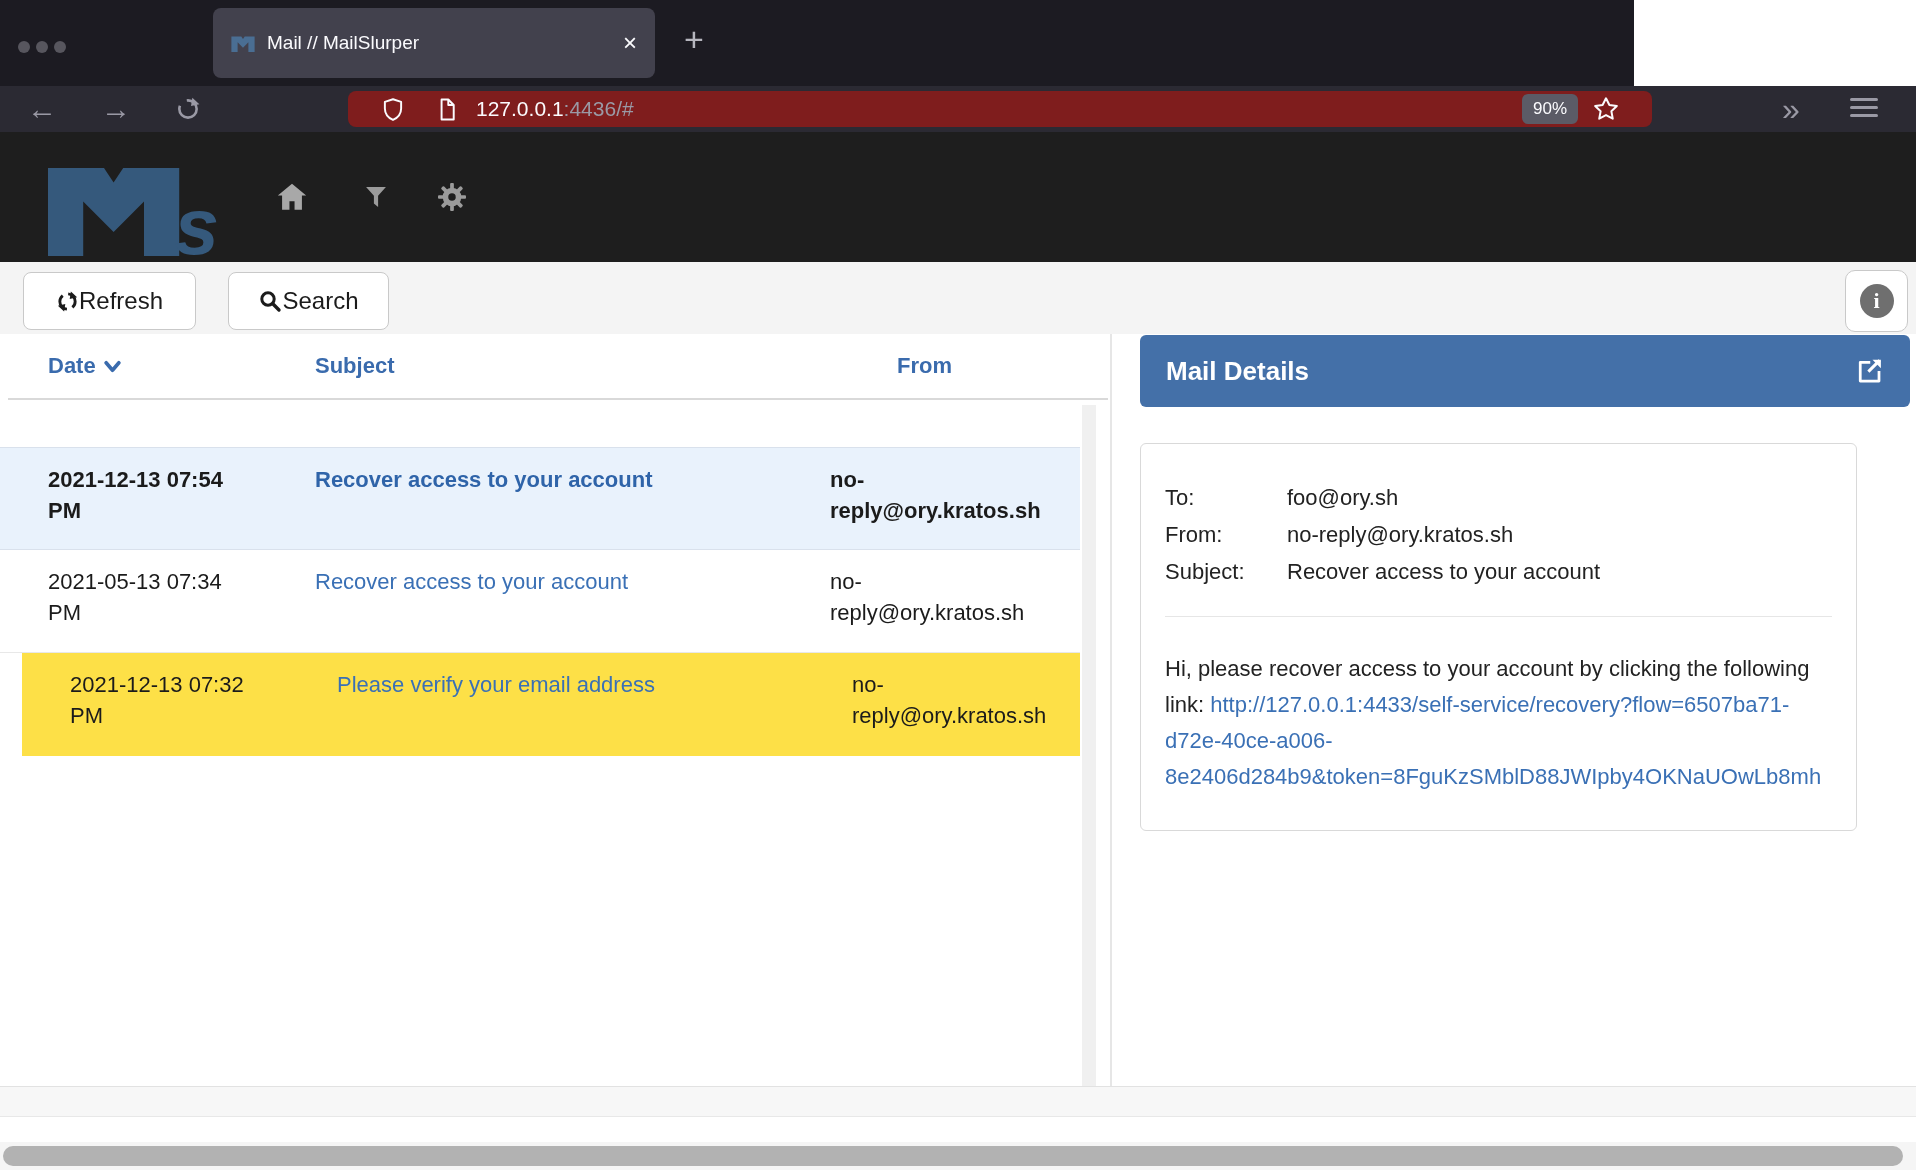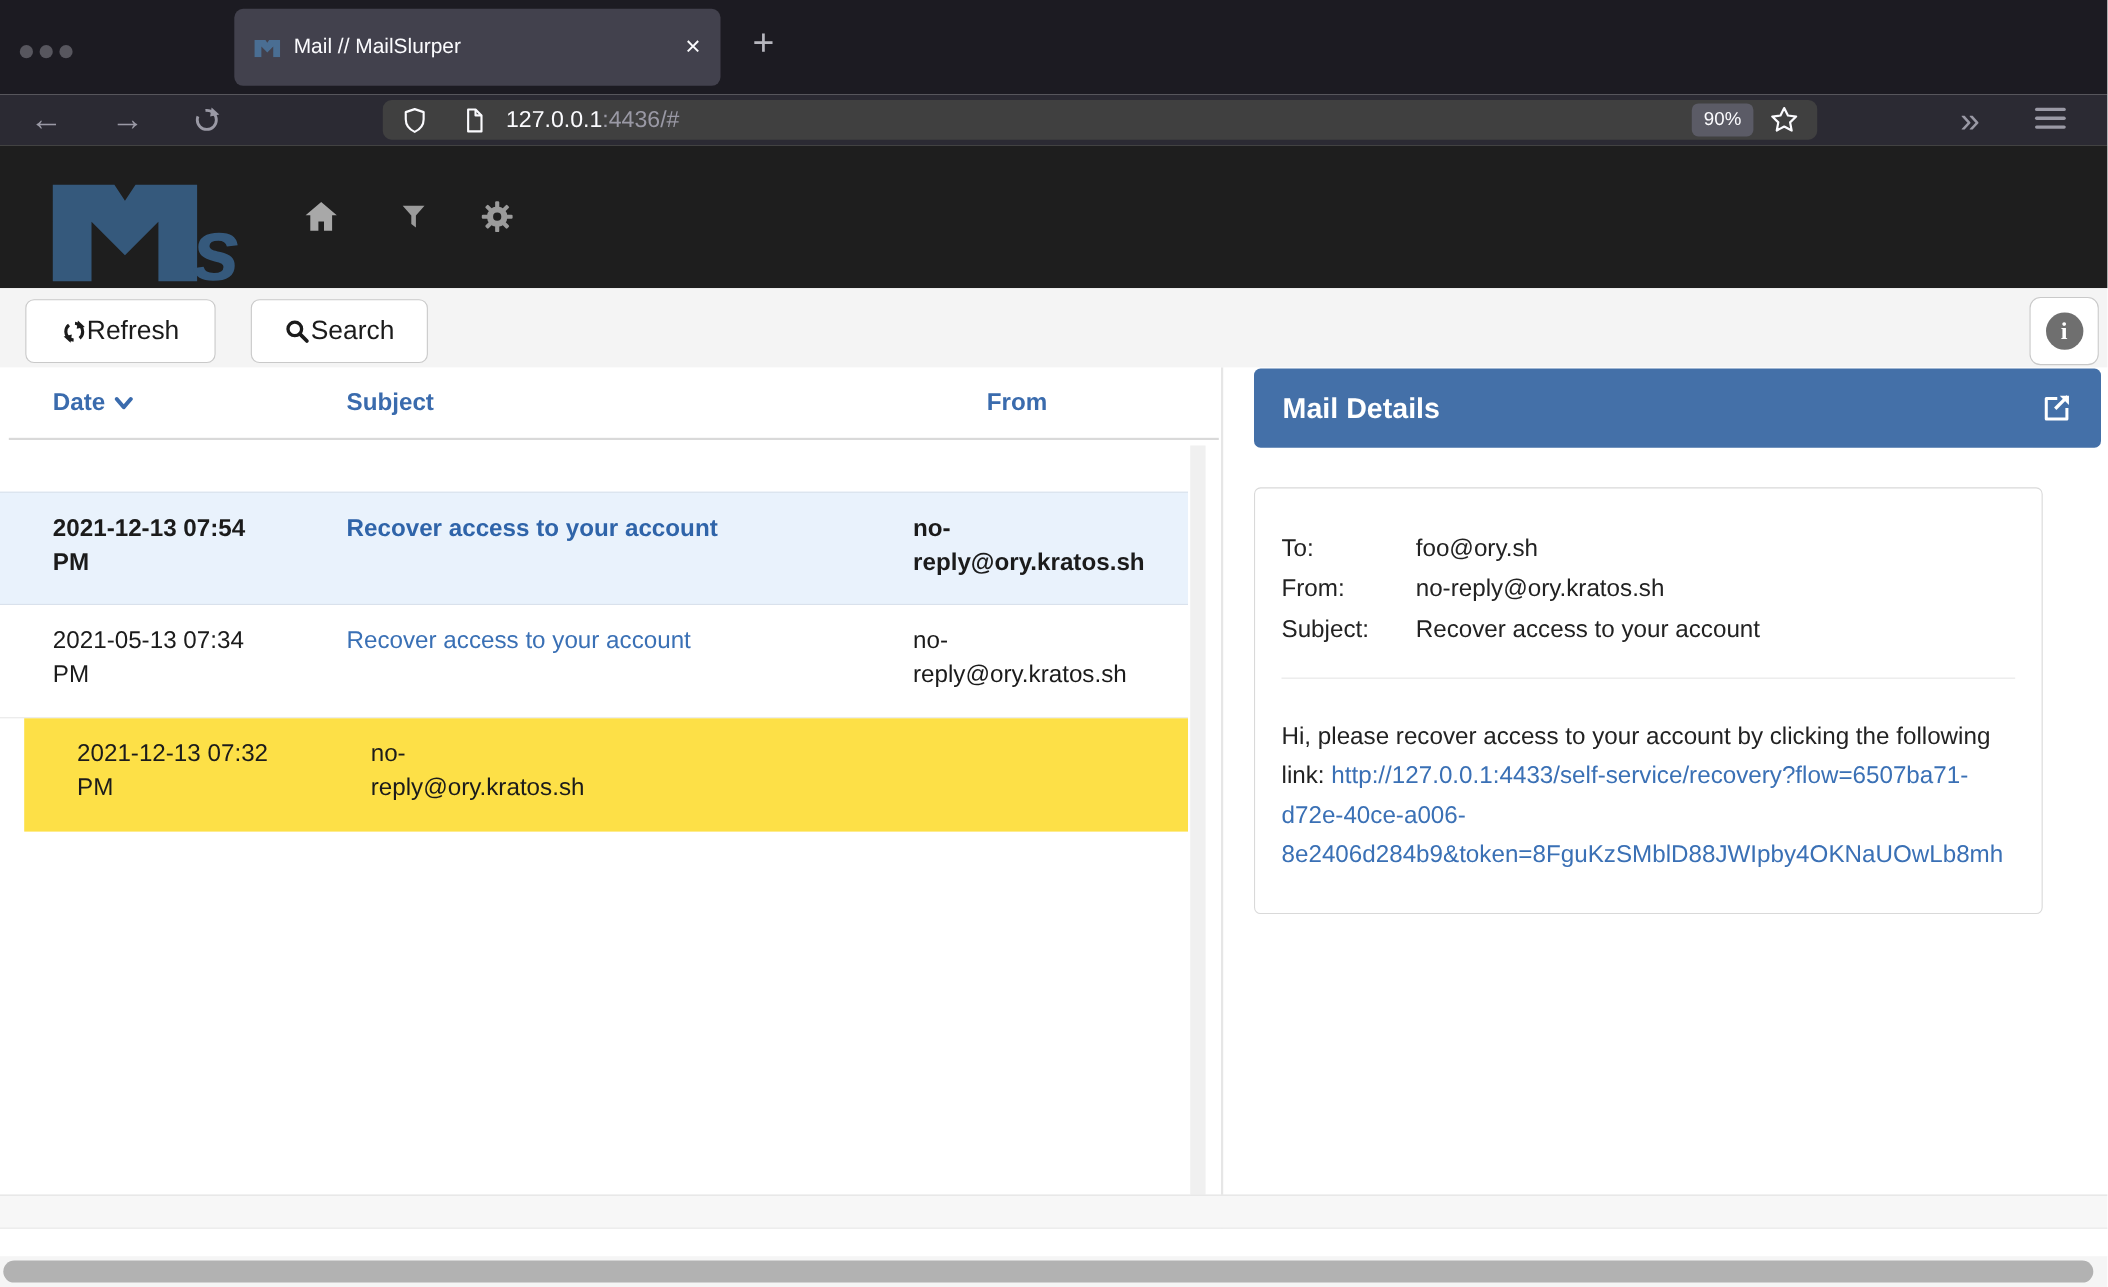--- a/index.html
+++ b/index.html
@@ -1,33 +1,33 @@
 <!DOCTYPE html>
 <html><head>
 <meta charset="utf-8">
 <style>
   * { margin:0; padding:0; box-sizing:border-box; }
   html,body { width:1916px; height:1170px; overflow:hidden; }
   body { font-family:"Liberation Sans", sans-serif; background:#ffffff; position:relative; }
 
   
-  .tab-strip { position:absolute; left:0; top:0; width:1916px; height:86px; background:#1c1b22; }
+  .tab-strip { position:absolute; left:0; top:0; width:1634px; height:86px; background:#1c1b22; }
   .traffic-dots { position:absolute; left:18px; top:41px; display:flex; gap:6px; }
   .traffic-dots .dot { width:12px; height:12px; border-radius:50%; background:#57565e; }
   .tab { position:absolute; left:213px; top:8px; width:442px; height:70px; background:#42414d;
          border-radius:8px; display:flex; align-items:center; padding:0 18px; }
   .tab-title { color:#fbfbfe; font-size:19px; margin-left:12px; white-space:nowrap; }
   .tab-close { margin-left:auto; color:#fbfbfe; font-size:24px; line-height:1; cursor:default; }
   .new-tab { position:absolute; left:684px; top:22px; color:#b6b6be; font-size:34px; font-weight:300; line-height:1; }
 
   .nav-toolbar { position:absolute; left:0; top:86px; width:1916px; height:46px; background:#2b2a33; }
   .nav-btn { position:absolute; top:0; height:46px; display:flex; align-items:center; justify-content:center;
              color:#9a99a5; font-size:30px; width:40px; }
-  .url-bar { position:absolute; left:348px; top:5px; width:1304px; height:36px; background:#404040;
-             border-radius:8px; display:flex; align-items:center; padding:0 16px; }
+  .url-bar { position:absolute; left:348px; top:5px; width:1304px; height:36px; background:#7f1d1d;
+             border-radius:8px; display:flex; align-items:center; padding:0 32px; }
   .url-text { font-size:21px; margin-left:16px; white-space:nowrap; }
   .url-host { color:#fbfbfe; } .url-rest { color:#9a99a5; }
   .zoom-pill { margin-left:auto; background:#5b5b66; color:#fbfbfe; font-size:17px;
                padding:5px 11px; border-radius:6px; }
   .star-wrap { margin-left:14px; display:flex; align-items:center; }
   .overflow-glyph { position:absolute; left:1782px; top:0; height:46px; display:flex; align-items:center;
                     color:#9a99a5; font-size:32px; letter-spacing:-2px; }
   .hamburger { position:absolute; left:1850px; top:12px; width:28px; display:flex; flex-direction:column; gap:5px; }
   .hamburger div { height:3px; background:#9a99a5; border-radius:2px; }
 
@@ -219,20 +219,21 @@
     <div class="cell subj"><a href="#">Recover access to your account</a></div>
     <div class="cell from"><span>no-reply@ory.kratos.sh</span></div>
   </div>
   <div class="mail-row">
     <div class="cell date"><span>2021-05-13 07:34 PM</span></div>
     <div class="cell subj"><a href="#">Recover access to your account</a></div>
     <div class="cell from"><span>no-reply@ory.kratos.sh</span></div>
   </div>
   <div class="mail-row striped">
     <div class="cell date"><span>2021-12-13 07:32 PM</span></div>
+    <div class="cell subj"><a href="#">Please verify your email address</a></div>
     <div class="cell from"><span>no-reply@ory.kratos.sh</span></div>
   </div>
 </div>
 
 <div class="list-scroll-gutter"></div>
 <div class="panel-divider"></div>
 
 <div class="details-header">
   <span class="details-title">Mail Details</span>
   <span class="ext">

